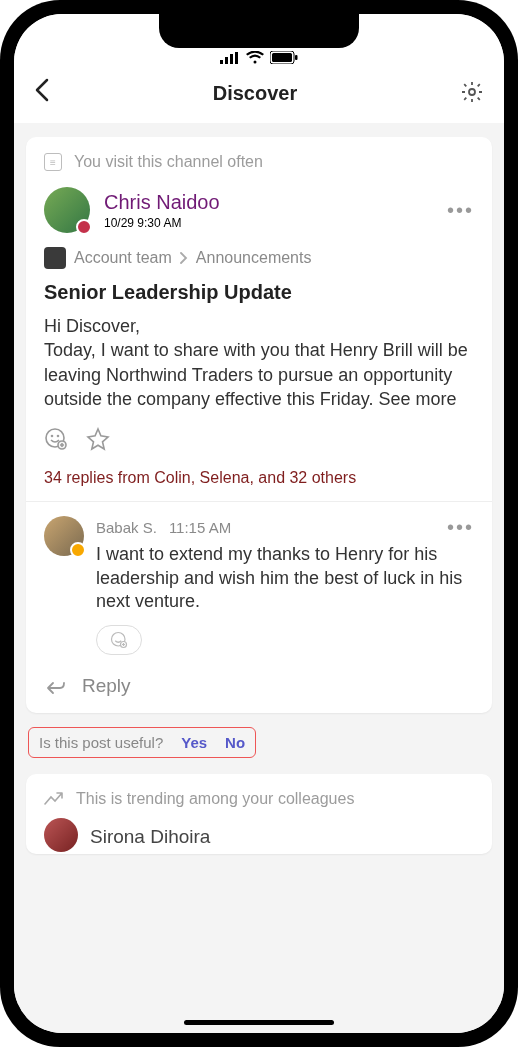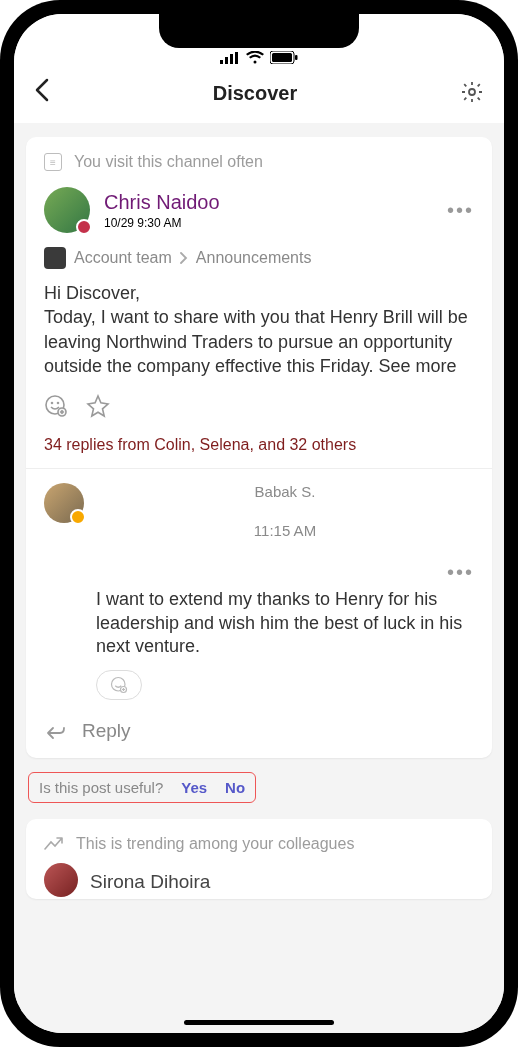--- a/index.html
+++ b/index.html
@@ -103,21 +103,21 @@
   }
   .team-icon { width:22px; height:22px; background:#3a3a3a; border-radius:4px; flex-shrink:0; }
   .post-title { font-size:20px; font-weight:700; color:#222; margin-bottom:10px; }
   .post-body { font-size:18px; color:#333; line-height:1.35; }
   .see-more { color:#333; }
   .react-row { display:flex; gap:18px; margin:16px 0 14px 0; color:#9a9a9a; }
   .react-row svg { width:24px; height:24px; }
   .replies-link { color:#7f1d1d; font-size:16px; margin:6px 0 14px 0; }
   .divider { border-top:1px solid #eee; margin:0 -18px 14px -18px; }
   .reply-item { display:flex; gap:12px; }
-  .reply-head { color:#8a8a8a; font-size:15px; display:flex; gap:22px; align-items:center;flex-direction:column; }
+  .reply-head { color:#8a8a8a; font-size:15px; display:flex; gap:12px; align-items:center; }
   .reply-body { font-size:18px; color:#333; line-height:1.3; margin-top:4px; }
   .tiny-react {
     margin-top:12px; width:46px; height:30px; border:1px solid #ddd; border-radius:16px;
     display:flex;align-items:center;justify-content:center;color:#bbb;
   }
   .reply-input {
     display:flex; align-items:center; gap:14px; margin-top:20px; color:#888; font-size:19px;
   }
   .feedback {
     display:flex; align-items:center; gap:18px; padding:6px 10px;
@@ -197,20 +197,21 @@
 
         <div class="breadcrumb">
           <span class="team-icon"></span>
           <span>Account team</span>
           <svg width="8" height="12" viewBox="0 0 8 12">
               <path d="M1 1l5 5-5 5" fill="none" stroke="#aaa" stroke-width="1.8" stroke-linecap="round"></path>
             </svg>
           <span>Announcements</span>
         </div>
 
+        <div class="post-title">Senior Leadership Update</div>
         <div class="post-body">
           <span>Hi Discover,</span><br>
           <span>Today, I want to share with you that Henry Brill will be leaving Northwind Traders to pursue an opportunity outside the company effective this Friday. </span><span class="see-more">See more</span>
         </div>
 
         <div class="react-row">
           <span>
             <svg viewBox="0 0 24 24" fill="none" stroke="#9a9a9a" stroke-width="1.6">
                 <circle cx="11" cy="11" r="9"></circle>
                 <circle cx="8" cy="9" r="0.5" fill="#9a9a9a"></circle>

